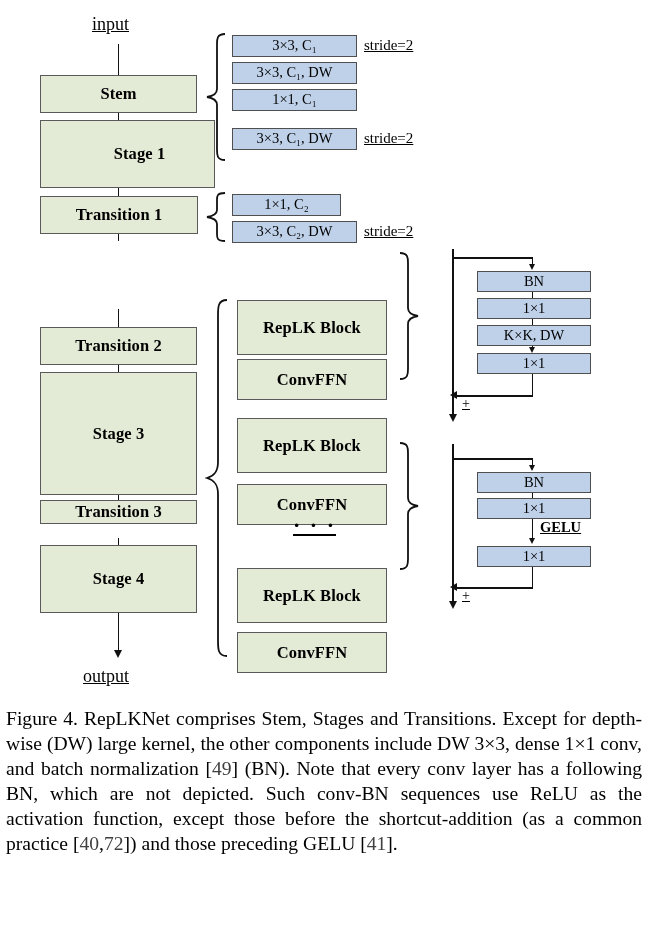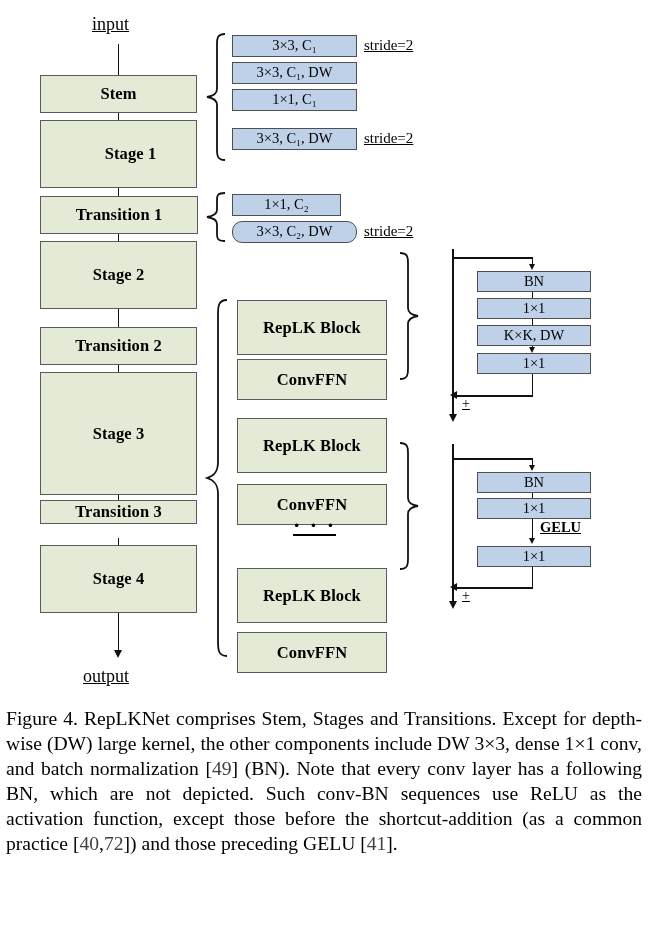--- a/index.html
+++ b/index.html
@@ -140,23 +140,22 @@
   <div class="vline" style="left:117.5px; top:309px; height:18px;"></div>
   <div class="vline" style="left:117.5px; top:365px; height:7px;"></div>
   <div class="vline" style="left:117.5px; top:495px; height:5px;"></div>
   <div class="vline" style="left:117.5px; top:538px; height:7px;"></div>
 
   <div class="vline" style="left:117.5px; top:613px; height:40px;"></div>
   <div class="arrow-down" style="left:114px; top:650px;"></div>
   <div class="plain io-label" style="left:83px; top:666px;">output</div>
 
   <div class="box green" style="left:40px; top:75px; width:157px; height:38px;">Stem</div>
-  <div class="box green" style="left:40px; top:120px; width:157px; height:68px;padding-left:24px;">Stage 1</div>
+  <div class="box green" style="left:40px; top:120px; width:175px; height:68px;padding-left:24px;">Stage 1</div>
   <div class="box green" style="left:40px; top:196px; width:158px; height:38px;">Transition 1</div>
-  <div class="box green" style="left:40px; top:241px; width:157px; height:68px;">Stage 2</div>
   <div class="box green" style="left:40px; top:327px; width:157px; height:38px;">Transition 2</div>
   <div class="box green" style="left:40px; top:372px; width:157px; height:123px;">Stage 3</div>
   <div class="box green" style="left:40px; top:500px; width:157px; height:24px;">Transition 3</div>
   <div class="box green" style="left:40px; top:545px; width:157px; height:68px;">Stage 4</div>
 
   <svg class="brace" style="left:205px; top:33px; width:22px; height:128px;" viewBox="0 0 22 128">
     <path d="M20 1 C12 1 12 6 12 11 L12 56 C12 61 8 63 2 64 C8 65 12 67 12 72 L12 117 C12 122 12 127 20 127" fill="none" stroke="#111111" stroke-width="1.8"></path>
   </svg>
 
   <div class="box blue" style="left:232px; top:35px; width:125px; height:22px;">3×3, C₁</div>
@@ -168,21 +167,21 @@
 
   <div class="box blue" style="left:232px; top:128px; width:125px; height:22px;">3×3, C₁, DW</div>
   <div class="plain stride-label" style="left:364px; top:130px;">stride=2</div>
 
   <svg class="brace" style="left:205px; top:192px; width:22px; height:50px;" viewBox="0 0 22 50">
     <path d="M20 1 C12 1 12 4 12 8 L12 18 C12 22 8 24 2 25 C8 26 12 28 12 32 L12 42 C12 46 12 49 20 49" fill="none" stroke="#111111" stroke-width="1.8"></path>
   </svg>
 
   <div class="box blue" style="left:232px; top:194px; width:109px; height:22px;">1×1, C₂</div>
 
-  <div class="box blue" style="left:232px; top:221px; width:125px; height:22px;border-radius:10px;">3×3, C₂, DW</div>
+  <div class="box blue" style="left:232px; top:221px; width:125px; height:22px;">3×3, C₂, DW</div>
   <div class="plain stride-label" style="left:364px; top:223px;">stride=2</div>
 
   <svg class="brace" style="left:205px; top:299px; width:24px; height:358px;" viewBox="0 0 24 358">
     <path d="M22 1 C13 1 13 8 13 16 L13 163 C13 173 9 177 2 179 C9 181 13 185 13 195 L13 342 C13 350 13 357 22 357" fill="none" stroke="#111111" stroke-width="1.8"></path>
   </svg>
 
   <div class="box green" style="left:237px; top:300px; width:150px; height:55px;">RepLK Block</div>
   <div class="box green" style="left:237px; top:359px; width:150px; height:41px;">ConvFFN</div>
   <div class="box green" style="left:237px; top:418px; width:150px; height:55px;">RepLK Block</div>
   <div class="box green" style="left:237px; top:484px; width:150px; height:41px;">ConvFFN</div>

